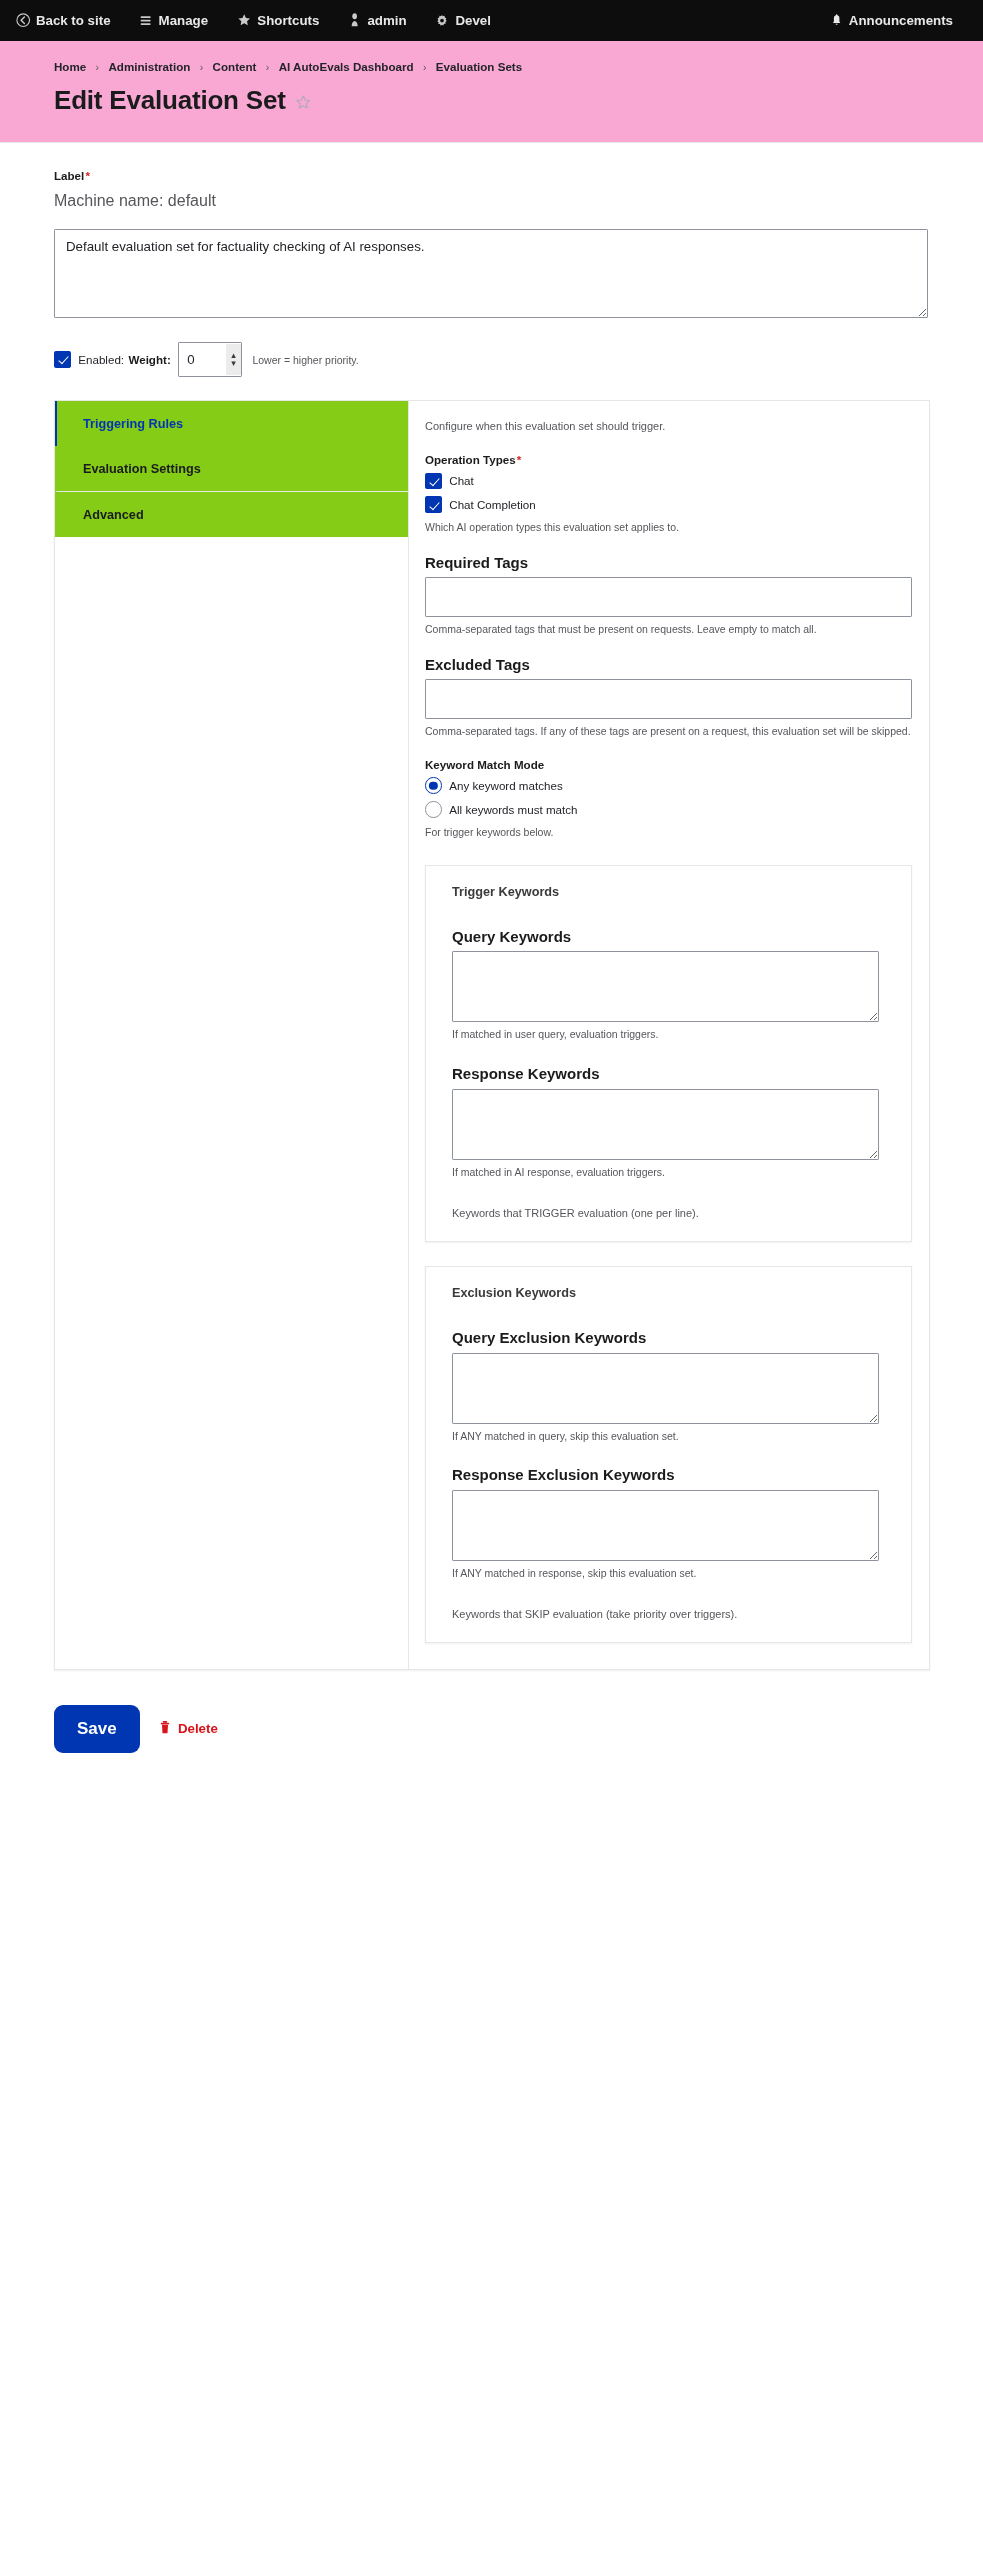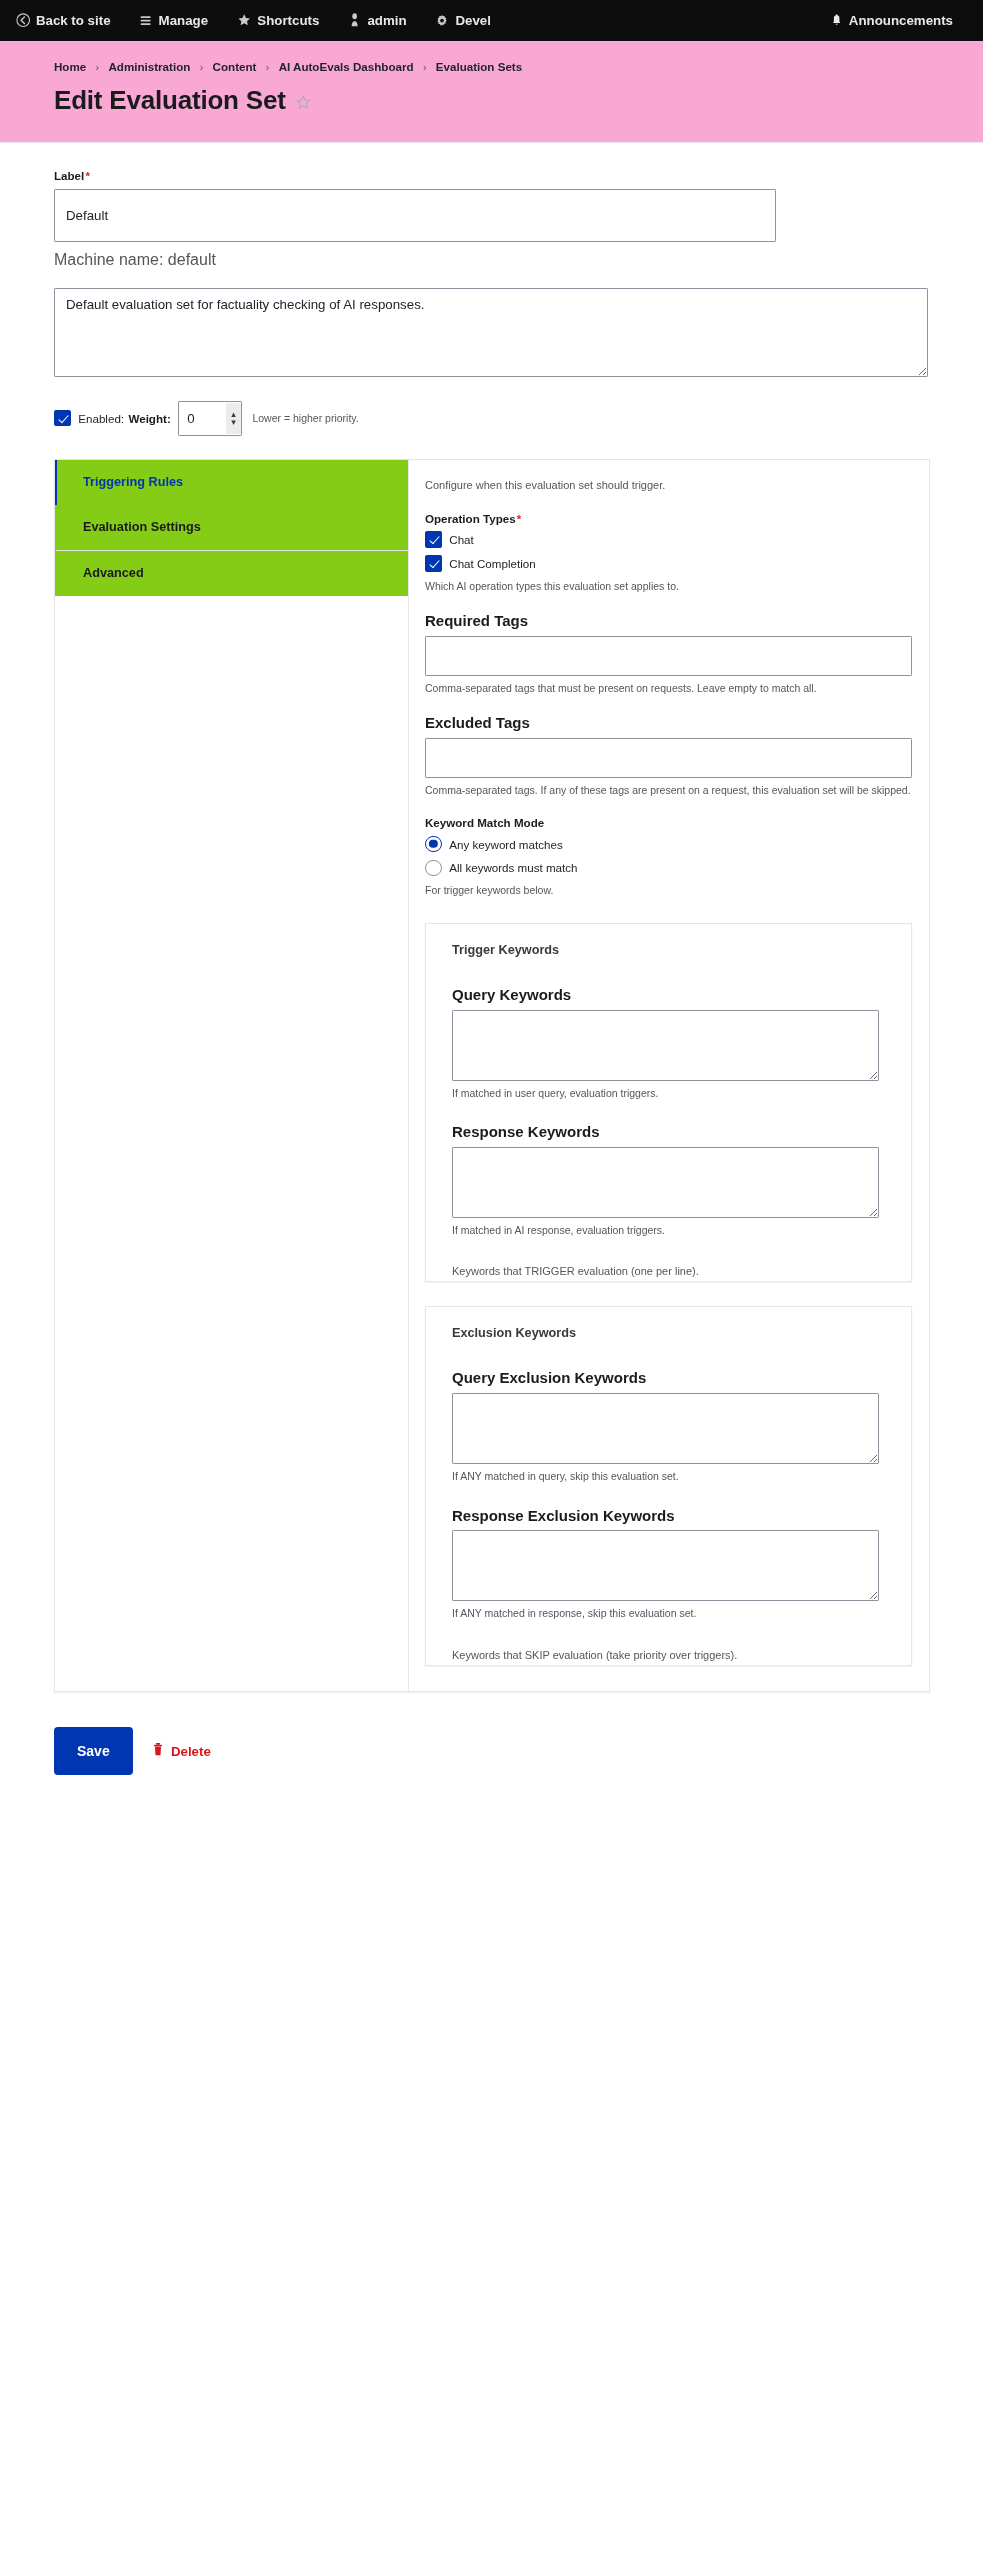--- a/index.html
+++ b/index.html
@@ -253,21 +253,21 @@
     padding: 0 8.9px;
     outline: none;
   }
   .pane-hint { font-size: 10.5px; color: #55565b; margin-top: 5px; line-height: 1.5; max-width: 487px; }
 
   
   .fset {
     border: 0.6px solid #e6e6e6;
     background: #fff;
     box-shadow: 0 0.6px 1.7px rgba(0,0,0,.06);
-    padding: 19px 23px 4px 26px;
+    padding: 19px 23px 22px 26px;
     margin-top: 24px;
     width: 487px;
   }
   .fset-legend {
     font-size: 12.7px;
     font-weight: 700;
     color: #3a3a3a;
     margin-bottom: 29px;
   }
   .kw-area {
@@ -291,23 +291,23 @@
   .actions {
     display: flex;
     align-items: center;
     gap: 19px;
     padding: 35px 0 55px 54px;
   }
   .btn-save {
     background: #0036b1;
     color: #fff;
     border: none;
-    border-radius: 4px;
-    font-family: "Liberation Sans", sans-serif;
-    font-size: 14px;
+    border-radius: 9px;
+    font-family: "Liberation Sans", sans-serif;
+    font-size: 17px;
     font-weight: 700;
     padding: 8px 23px;
     height: 48px;
     cursor: pointer;
   }
   .btn-delete {
     display: flex;
     align-items: center;
     gap: 7.2px;
     color: #d7151b;
@@ -410,21 +410,20 @@
     </span>
   </div>
 </div>
 
 <div class="form-wrap">
 
   <div class="field">
     <label class="flabel">
       <span>Label</span><span class="req">*</span>
     </label>
-    <input class="txtinput" type="text" value="Default" style="">
     <div class="hint">Machine name: default</div>
   </div>
 
   <div class="field">
     <textarea class="desc-area" style="">Default evaluation set for factuality checking of AI responses.</textarea>
   </div>
 
   <div class="enab-row">
     <input type="checkbox" class="cbx" checked="" style="">
     <span class="enab-label">Enabled:</span>

